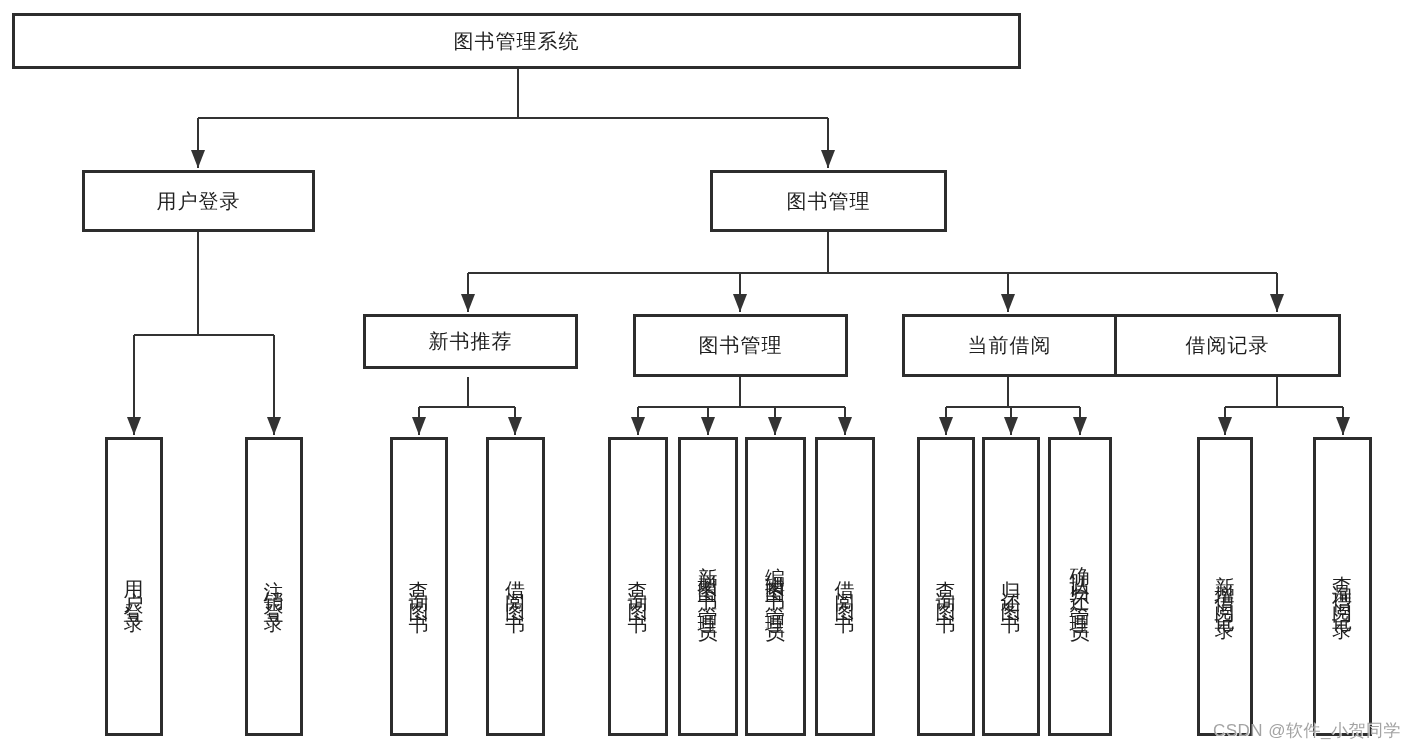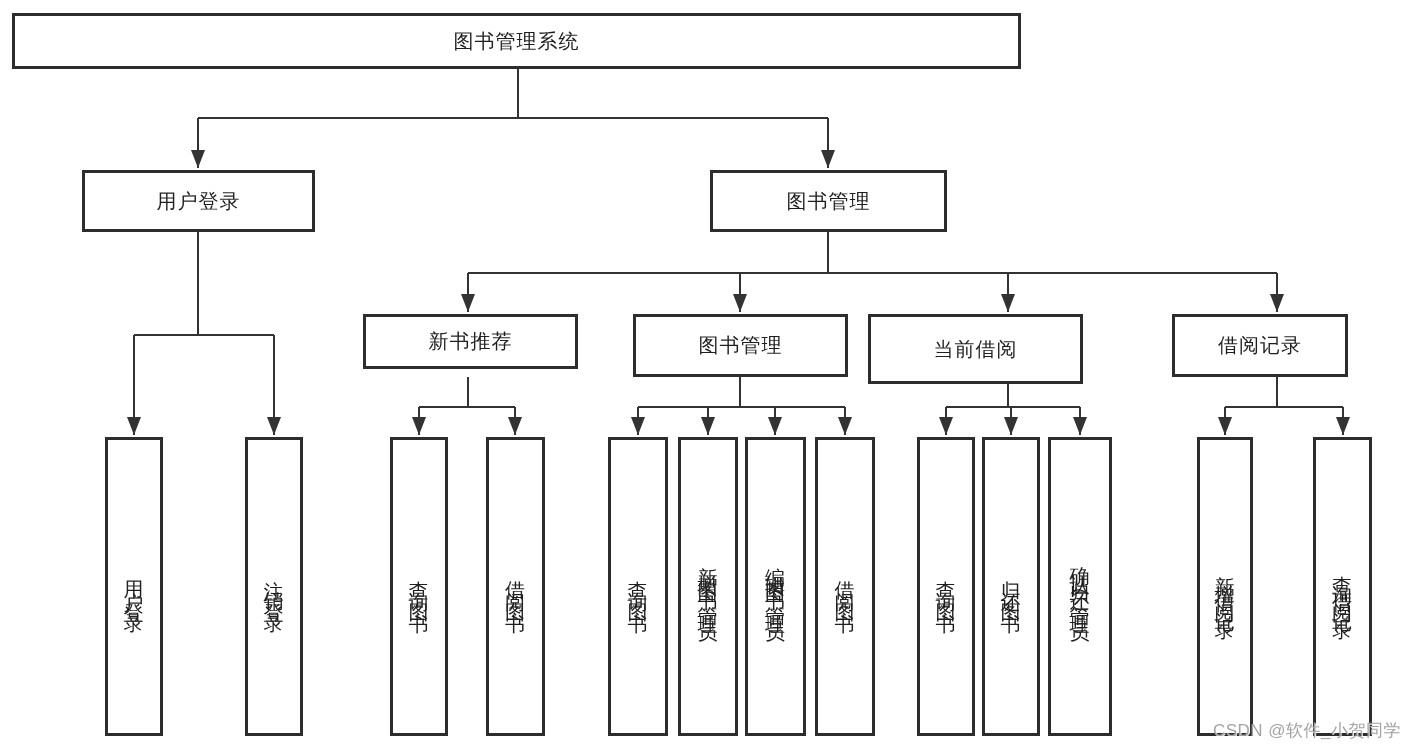--- a/index.html
+++ b/index.html
@@ -124,24 +124,24 @@
   <div class="node h" style="left:710px;top:170px;width:237px;height:62px">
     <span>图书管理</span>
   </div>
 
   <div class="node h" style="left:363px;top:314px;width:215px;height:55px">
     <span>新书推荐</span>
   </div>
   <div class="node h" style="left:633px;top:314px;width:215px;height:63px">
     <span>图书管理</span>
   </div>
-  <div class="node h" style="left:868px;top:314px;width:215px;height:70px">
+  <div class="node h" style="left:902px;top:314px;width:215px;height:63px">
     <span>当前借阅</span>
   </div>
-  <div class="node h" style="left:1172px;top:314px;width:176px;height:63px">
+  <div class="node h" style="left:1114px;top:314px;width:227px;height:63px">
     <span>借阅记录</span>
   </div>
 
   <div class="node v" style="left:105px;top:437px;width:58px;height:299px">
     <span>用户登录</span>
   </div>
   <div class="node v" style="left:245px;top:437px;width:58px;height:299px">
     <span>注销登录</span>
   </div>
 

